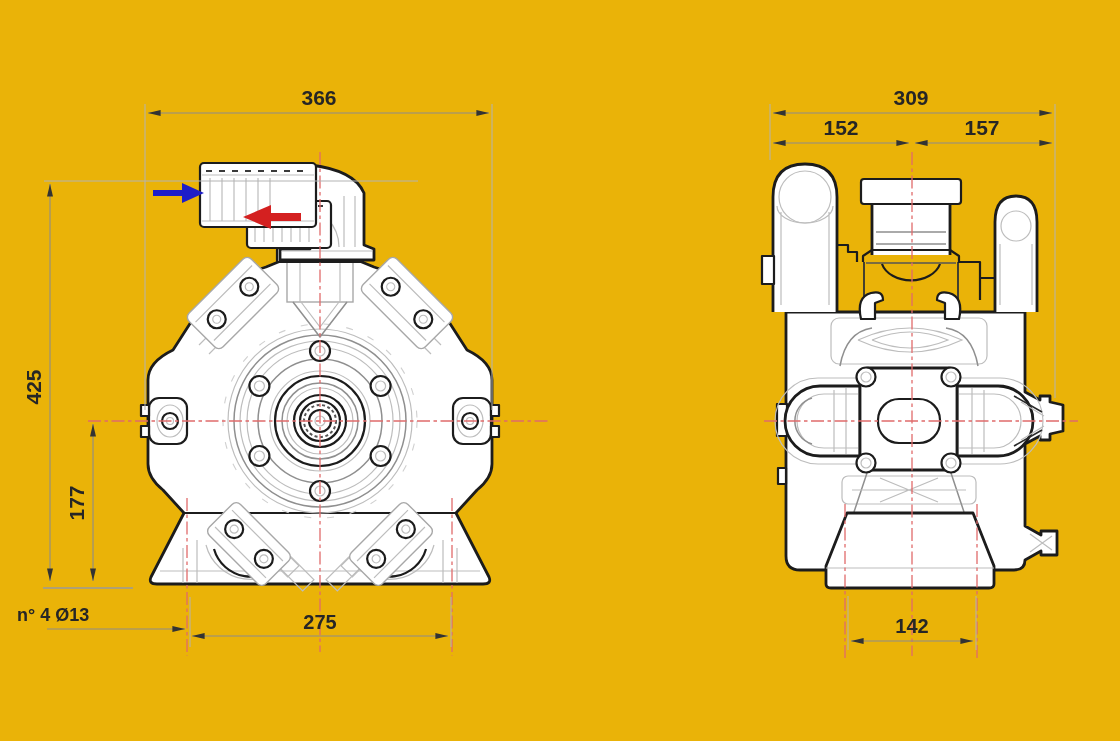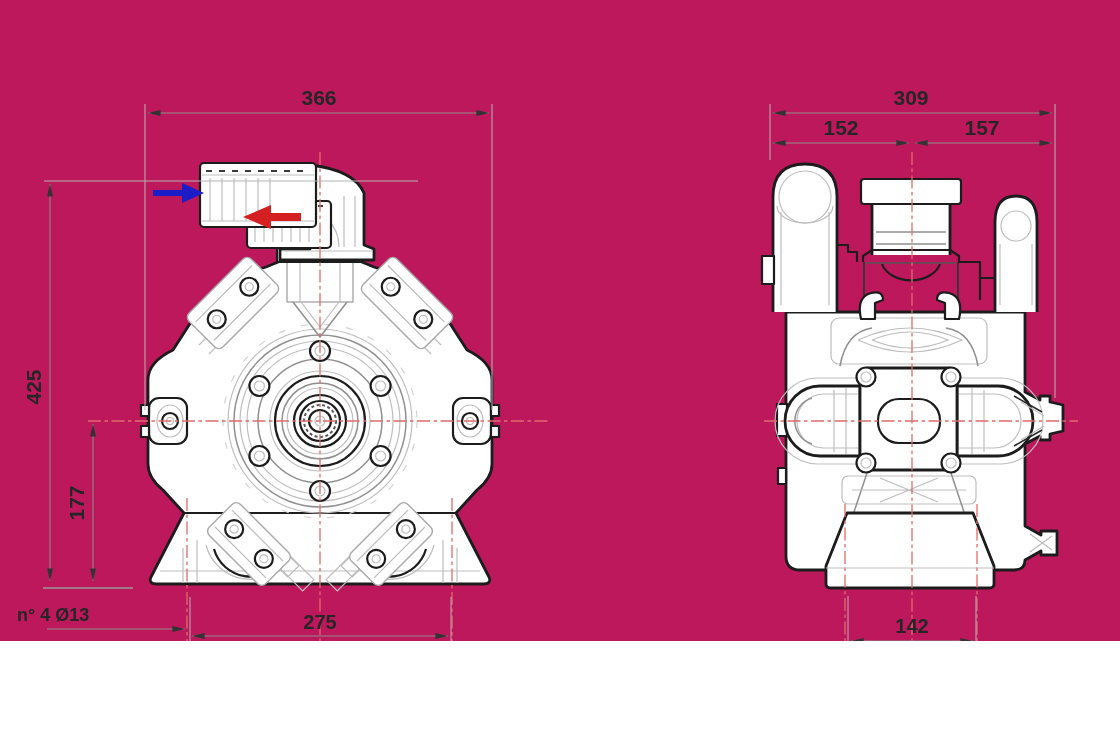--- a/index.html
+++ b/index.html
@@ -1,16 +1,16 @@
 <!DOCTYPE html>
 <html><head>
 <meta charset="utf-8">
 <style>
   html,body { margin:0; padding:0; background:#ffffff; }
-  .stage { width:1120px; height:641px; position:relative; background:#be185d; overflow:hidden; }
+  .stage { width:1120px; height:741px; position:relative; background:#eab308; overflow:hidden; }
   svg { display:block; }
   
   .outline   { fill:#ffffff; stroke:#1c1c1c; stroke-width:2.8; stroke-linejoin:round; }
   .outline-n { fill:none;    stroke:#1c1c1c; stroke-width:2.8; stroke-linejoin:round; }
   .dk        { fill:none;    stroke:#1c1c1c; stroke-width:2.2; stroke-linejoin:round; }
   .dkf       { fill:#ffffff; stroke:#1c1c1c; stroke-width:2.2; stroke-linejoin:round; }
   .thin      { fill:none;    stroke:#2a2a2a; stroke-width:1.6; }
   .md        { fill:none;    stroke:#8f8f8f; stroke-width:1.5; }
   .lt        { fill:none;    stroke:#bdbdbd; stroke-width:1.2; }
   .lt2       { fill:none;    stroke:#d0d0d0; stroke-width:1.1; }

